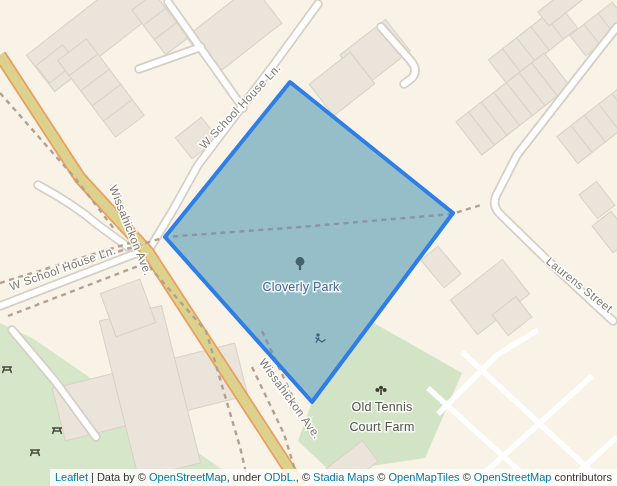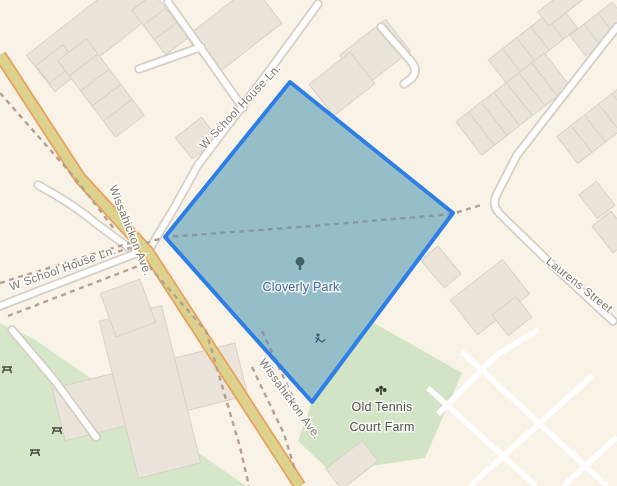--- a/index.html
+++ b/index.html
@@ -196,13 +196,14 @@
     <text class="street-label" transform="translate(64,272) rotate(-19.5)">W School House Ln.</text>
     <text class="street-label" transform="translate(127,232) rotate(68)">Wissahickon Ave.</text>
     <text class="street-label" transform="translate(287,401) rotate(54)">Wissahickon Ave.</text>
     <text class="street-label" transform="translate(577,288) rotate(38.5)">Laurens Street</text>
     <text class="poi-label park-label" x="301" y="291">Cloverly Park</text>
     <text class="poi-label farm-label" x="382" y="411">Old Tennis</text>
     <text class="poi-label farm-label" x="382" y="431">Court Farm</text>
   </g>
 </svg>
 
+  <div class="attr-bar"><a>Leaflet</a><span> | Data by © </span><a>OpenStreetMap</a><span>, under </span><a>ODbL.</a><span>, © </span><a>Stadia Maps</a><span> © </span><a>OpenMapTiles</a><span> © </span><a>OpenStreetMap</a><span> contributors</span></div>
 </div>
 
 </body></html>

